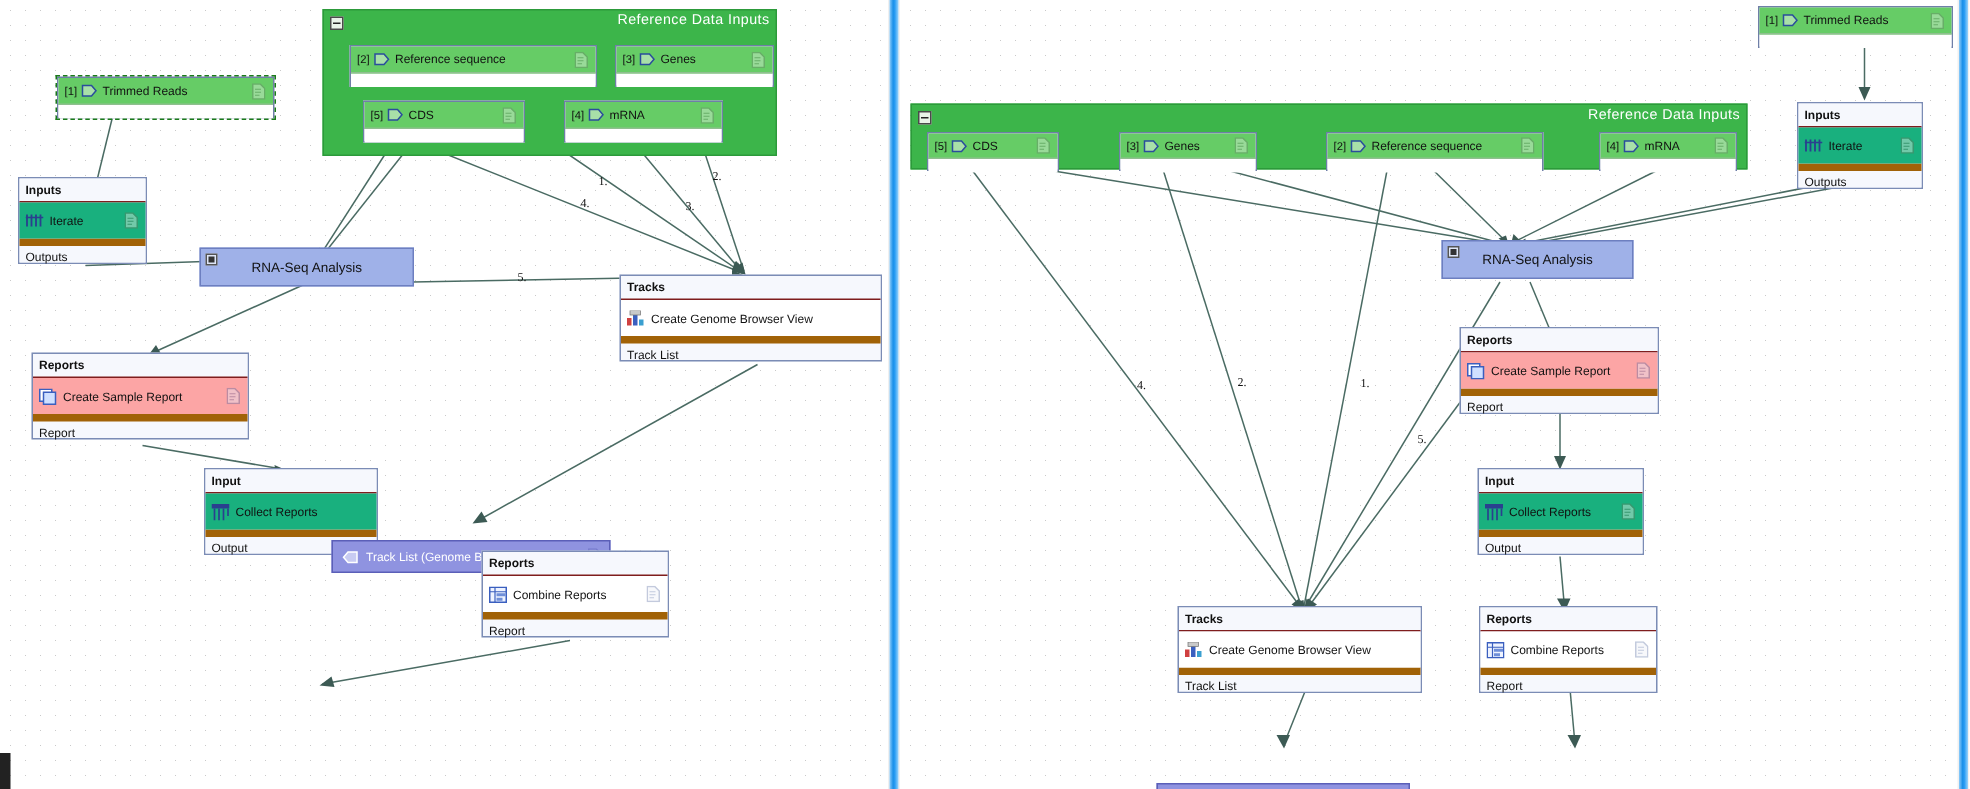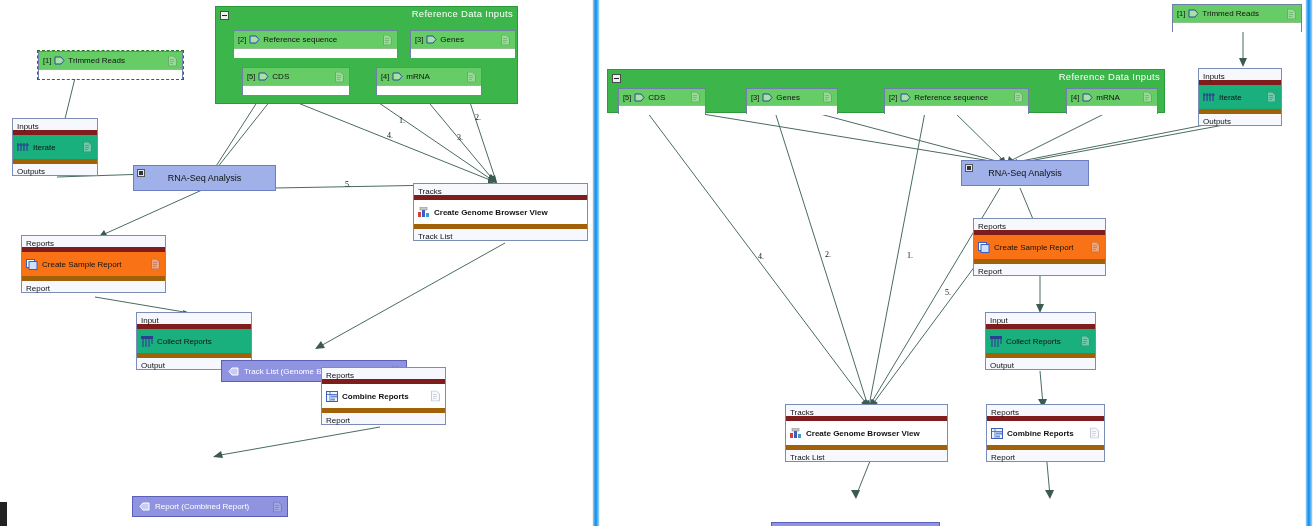--- a/index.html
+++ b/index.html
@@ -44,27 +44,27 @@
   .ioNode.selected{outline:1px dashed #1a7a1a;outline-offset:0;}
 
   .ioLabel{font-size:8px;color:#111;white-space:nowrap;display:flex;align-items:center;gap:3px;
      padding-left:4px;font-family:"Liberation Sans",sans-serif;}
   .idx{font-size:7.5px;color:#111;font-family:"Liberation Sans",sans-serif;}
 
   .procNode{background:#f3f6fc;border:1px solid #7b8cb5;box-sizing:border-box;display:flex;
      flex-direction:column;}
   .procNode .port{height:16px;line-height:16px;font-size:8px;color:#111;padding-left:4px;
      background:#f6f8fd;box-sizing:border-box;white-space:nowrap;}
-  .procNode .port.top{border-bottom:5px solid #7f1d1d;}
+  .procNode .port.top{border-bottom:1px solid #7f1d1d;font-weight:bold;}
   .procNode .port.bot{border-top:5px solid #a16207;}
   .procNode .body{flex:1;display:flex;align-items:center;gap:4px;padding-left:4px;font-size:8px;
      color:#111;position:relative;white-space:nowrap;box-sizing:border-box;}
-  .procNode .body.purple{background:#f97316;}
+  .procNode .body.purple{background:#fca5a5;}
   .procNode .body.teal{background:#19b07e;align-items:center;}
-  .procNode .body.white{background:#ffffff;font-weight:bold;}
+  .procNode .body.white{background:#ffffff;}
   .docglyph{position:absolute;right:5px;top:50%;transform:translateY(-50%);opacity:.45;}
 
   .simpleNode{background:#8f93e0;border:1px solid #5b5fb8;box-sizing:border-box;display:flex;
      align-items:center;gap:5px;padding-left:6px;font-size:8px;color:#ffffff;white-space:nowrap;
      position:relative;}
 
   .analysis{background:#9fb1e8;border:1px solid #6d7fc0;box-sizing:border-box;display:flex;
      align-items:center;justify-content:center;font-size:9px;color:#111;position:relative;}
   .analysis .expand{position:absolute;left:3px;top:3px;width:8px;height:8px;background:#dfe6f7;
      border:1px solid #555;box-sizing:border-box;}
@@ -302,30 +302,20 @@
         </svg>
         <span>Combine Reports</span>
         <svg class="docglyph" width="9" height="11" viewBox="0 0 9 11">
             <path d="M0.5 0.5h5l3 3v7h-8z" fill="#eef1f8" stroke="#7b8cb5"></path>
             <path d="M2 4h4M2 6h4M2 8h3" stroke="#7b8cb5" stroke-width=".7"></path>
           </svg>
       </div>
       <div class="port bot">Report</div>
     </div>
 
-    <div class="node simpleNode" style="left:132px;top:448px;width:156px;height:21px;">
-      <svg width="11" height="9" viewBox="0 0 11 9">
-          <path d="M10 1 L4 1 L1 4.5 L4 8 L10 8 Z" fill="#c8cbf2" stroke="#ffffff" stroke-width="1"></path>
-        </svg>
-      <span>Report (Combined Report)</span>
-      <svg class="docglyph" width="9" height="11" viewBox="0 0 9 11">
-          <path d="M0.5 0.5h5l3 3v7h-8z" fill="#b7bbe8" stroke="#5b5fb8"></path>
-          <path d="M2 4h4M2 6h4M2 8h3" stroke="#5b5fb8" stroke-width=".7"></path>
-        </svg>
-    </div>
   </div>
 
   <div class="canvas" id="canvas-right">
 
     <svg class="wires" width="705" height="526">
 
       <path class="wire" d="M 643 32 L 643 64"></path>
       <polygon class="wirehead" points="643,67 639,58 647,58"></polygon>
 
       <path class="wire" d="M 78 110 L 403 163"></path>

